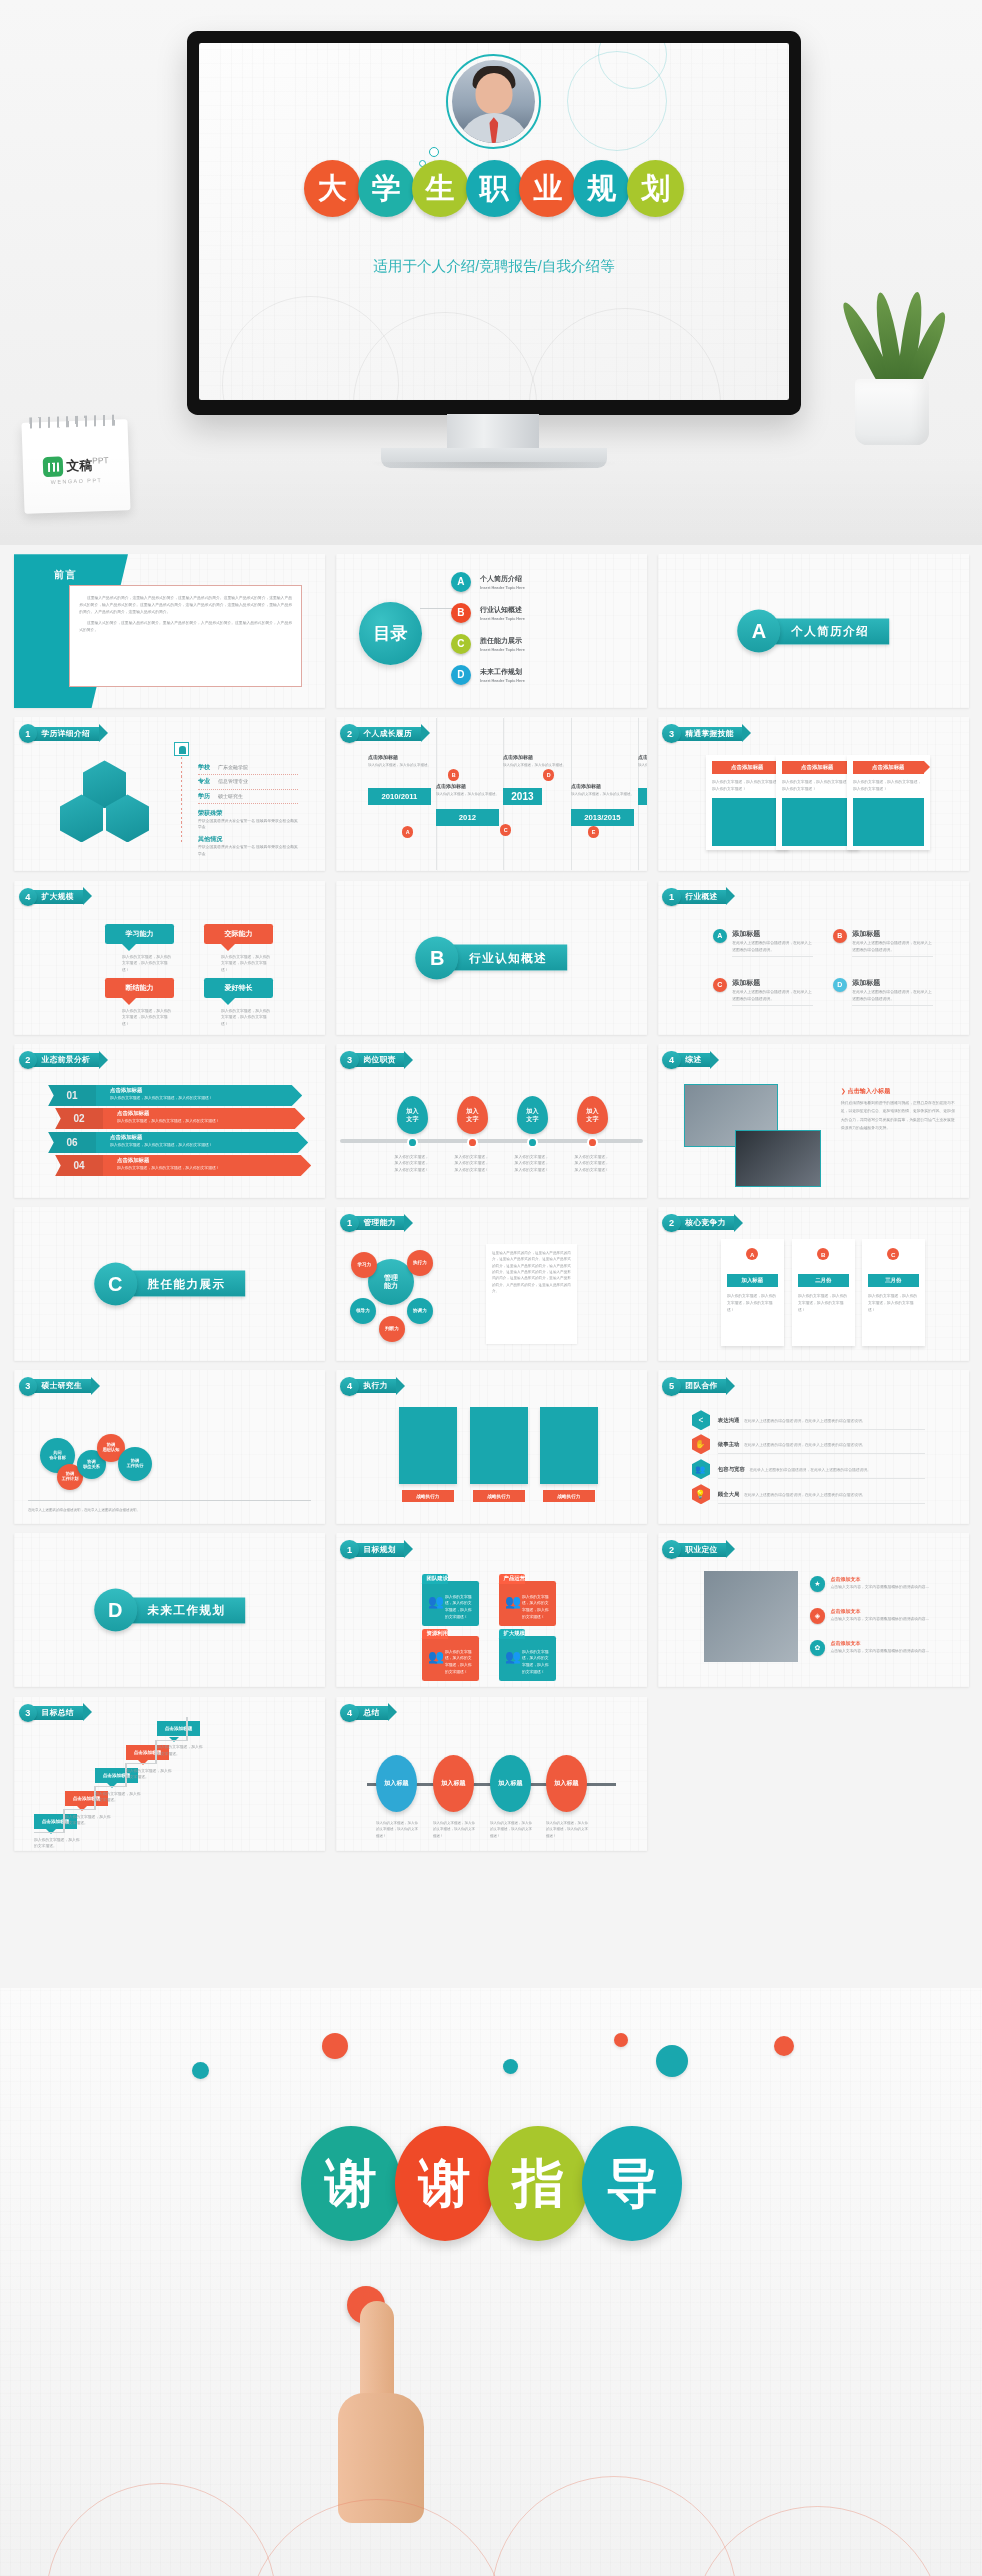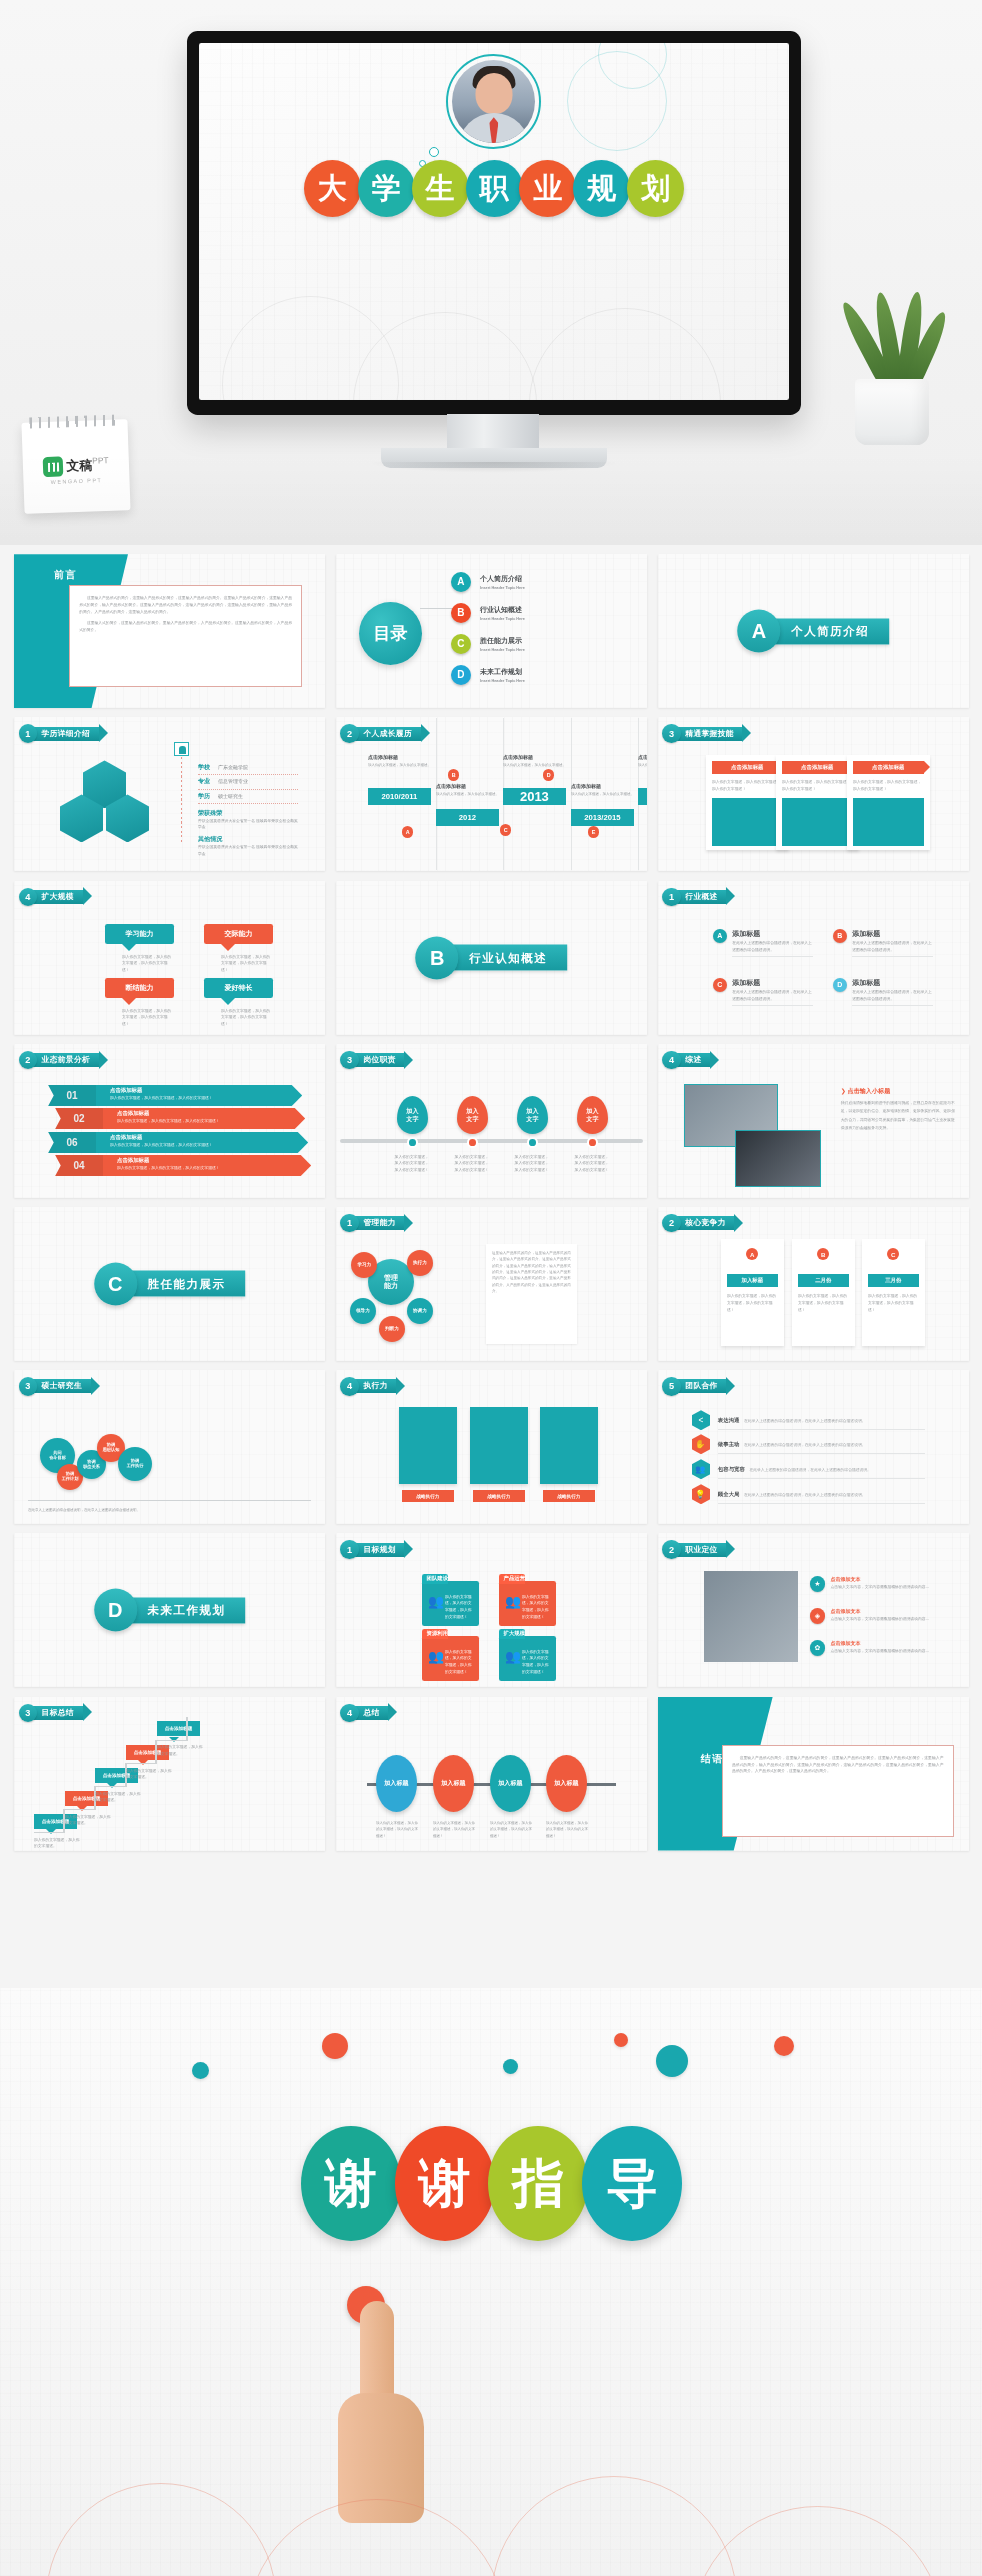--- a/index.html
+++ b/index.html
@@ -436,20 +436,21 @@
       <div class="title-row" id="cover-title">
           <div class="tc" style="background:#ef5a2e">大</div>
           <div class="tc" style="background:#1fb0a8">学</div>
           <div class="tc" style="background:#a8c72c">生</div>
           <div class="tc" style="background:#17aab2">职</div>
           <div class="tc" style="background:#ef5a2e">业</div>
           <div class="tc" style="background:#17aab2">规</div>
           <div class="tc" style="background:#a8c72c">划</div>
         </div>
 
+      <div class="subline2">适用于个人介绍/竞聘报告/自我介绍等</div>
     </div>
   </div>
   <div class="stand-neck"></div>
   <div class="stand-base"></div>
 
   <div class="plant">
     <div class="leaf" style="transform:rotate(-28deg)"></div>
     <div class="leaf" style="transform:rotate(-10deg); left:60px;"></div>
     <div class="leaf" style="transform:rotate(8deg); left:66px;"></div>
     <div class="leaf" style="transform:rotate(24deg); left:71px; height:86px;"></div>
@@ -561,21 +562,21 @@
       <div style="position:absolute;left:100px;top:66px;width:63px">
         <div style="font-size:5px;font-weight:bold;color:#4b4f52">点击添加标题</div>
         <div style="font-size:3.5px;color:#93979a;line-height:1.8;margin-top:1.5px">加入你的文字描述，加入你的文字描述。</div>
       </div>
       <div style="position:absolute;left:100px;top:92px;width:63px;height:17px;background:#19a7ae;color:#fff;font-size:7.7px;font-weight:bold;display:flex;align-items:center;justify-content:center">2012</div>
       <div style="position:absolute;left:167px;top:0.8px;width:0.8px;height:152px;background:#e3e5e6"></div>
       <div style="position:absolute;left:167px;top:37px;width:63px">
         <div style="font-size:5px;font-weight:bold;color:#4b4f52">点击添加标题</div>
         <div style="font-size:3.5px;color:#93979a;line-height:1.8;margin-top:1.5px">加入你的文字描述，加入你的文字描述。</div>
       </div>
-      <div style="position:absolute;left:167px;top:71px;width:63px;height:17px;background:#19a7ae;color:#fff;font-size:13px;font-weight:bold;display:flex;align-items:center;justify-content:center">2013</div>
+      <div style="position:absolute;left:167px;top:71px;width:39px;height:17px;background:#19a7ae;color:#fff;font-size:10px;font-weight:bold;display:flex;align-items:center;justify-content:center">2013</div>
       <div style="position:absolute;left:235px;top:0.8px;width:0.8px;height:152px;background:#e3e5e6"></div>
       <div style="position:absolute;left:235px;top:66px;width:63px">
         <div style="font-size:5px;font-weight:bold;color:#4b4f52">点击添加标题</div>
         <div style="font-size:3.5px;color:#93979a;line-height:1.8;margin-top:1.5px">加入你的文字描述，加入你的文字描述。</div>
       </div>
       <div style="position:absolute;left:235px;top:92px;width:63px;height:17px;background:#19a7ae;color:#fff;font-size:7.7px;font-weight:bold;display:flex;align-items:center;justify-content:center">2013/2015</div>
       <div style="position:absolute;left:302px;top:0.8px;width:0.8px;height:152px;background:#e3e5e6"></div>
       <div style="position:absolute;left:302px;top:37px;width:63px">
         <div style="font-size:5px;font-weight:bold;color:#4b4f52">点击添加标题</div>
         <div style="font-size:3.5px;color:#93979a;line-height:1.8;margin-top:1.5px">加入你的文字描述，加入你的文字描述。</div>
@@ -947,29 +948,20 @@
       </div>
       <div class="chain"></div>
       <div class="elp" style="left:40px;top:58px;background:#2fa8d5">加入标题</div>
       <div style="position:absolute;left:40px;top:123px;width:43px;font-size:3.5px;color:#93979a;line-height:1.9">加入你的文字描述，加入你的文字描述，加入你的文字描述！</div>
       <div class="elp" style="left:97px;top:58px;background:#ef5a3d">加入标题</div>
       <div style="position:absolute;left:97px;top:123px;width:43px;font-size:3.5px;color:#93979a;line-height:1.9">加入你的文字描述，加入你的文字描述，加入你的文字描述！</div>
       <div class="elp" style="left:154px;top:58px;background:#19a7ae">加入标题</div>
       <div style="position:absolute;left:154px;top:123px;width:43px;font-size:3.5px;color:#93979a;line-height:1.9">加入你的文字描述，加入你的文字描述，加入你的文字描述！</div>
       <div class="elp" style="left:210px;top:58px;background:#ef5a3d">加入标题</div>
       <div style="position:absolute;left:210px;top:123px;width:43px;font-size:3.5px;color:#93979a;line-height:1.9">加入你的文字描述，加入你的文字描述，加入你的文字描述！</div>
-    </div>
-    <div class="slide">
-      <div class="teal-wedge" style="width:115px;clip-path:polygon(0 0,100% 0,66% 100%,0 100%)"></div>
-    <div style="position:absolute;left:43px;top:55px;color:#fff;font-size:10px;font-weight:bold;letter-spacing:1.5px">结语</div>
-    <div class="body-box" style="left:64px;top:48px;right:15.4px;bottom:14px">
-        <div class="lorem">
-      <p>这里输入产品形式的简介，这里输入产品形式的简介，这里输入产品形式的简介。这里输入产品形式的简介，这里输入产品形式的简介，输入产品形式的简介。这里输入产品形式的简介，这输入产品形式的简介，这里输入品形式的简介，里输入产品形的简介。入产品形式的简介，这里输入品形式的简介。</p>
-        </div>
-      </div>
     </div>
   </div>
 
 <div class="thanks">
   <div class="confetti" style="left:192px;top:74px;width:17px;height:17px;background:#19a7ae;"></div>
   <div class="confetti" style="left:322px;top:45px;width:26px;height:26px;background:#ef5a3d;"></div>
   <div class="confetti" style="left:503px;top:71px;width:15.4px;height:15.4px;background:#19a7ae;"></div>
   <div class="confetti" style="left:614px;top:45px;width:14px;height:14px;background:#ef5a3d;"></div>
   <div class="confetti" style="left:656px;top:57px;width:32px;height:32px;background:#19a7ae;"></div>
   <div class="confetti" style="left:774px;top:48px;width:20px;height:20px;background:#ef5a3d;"></div>

